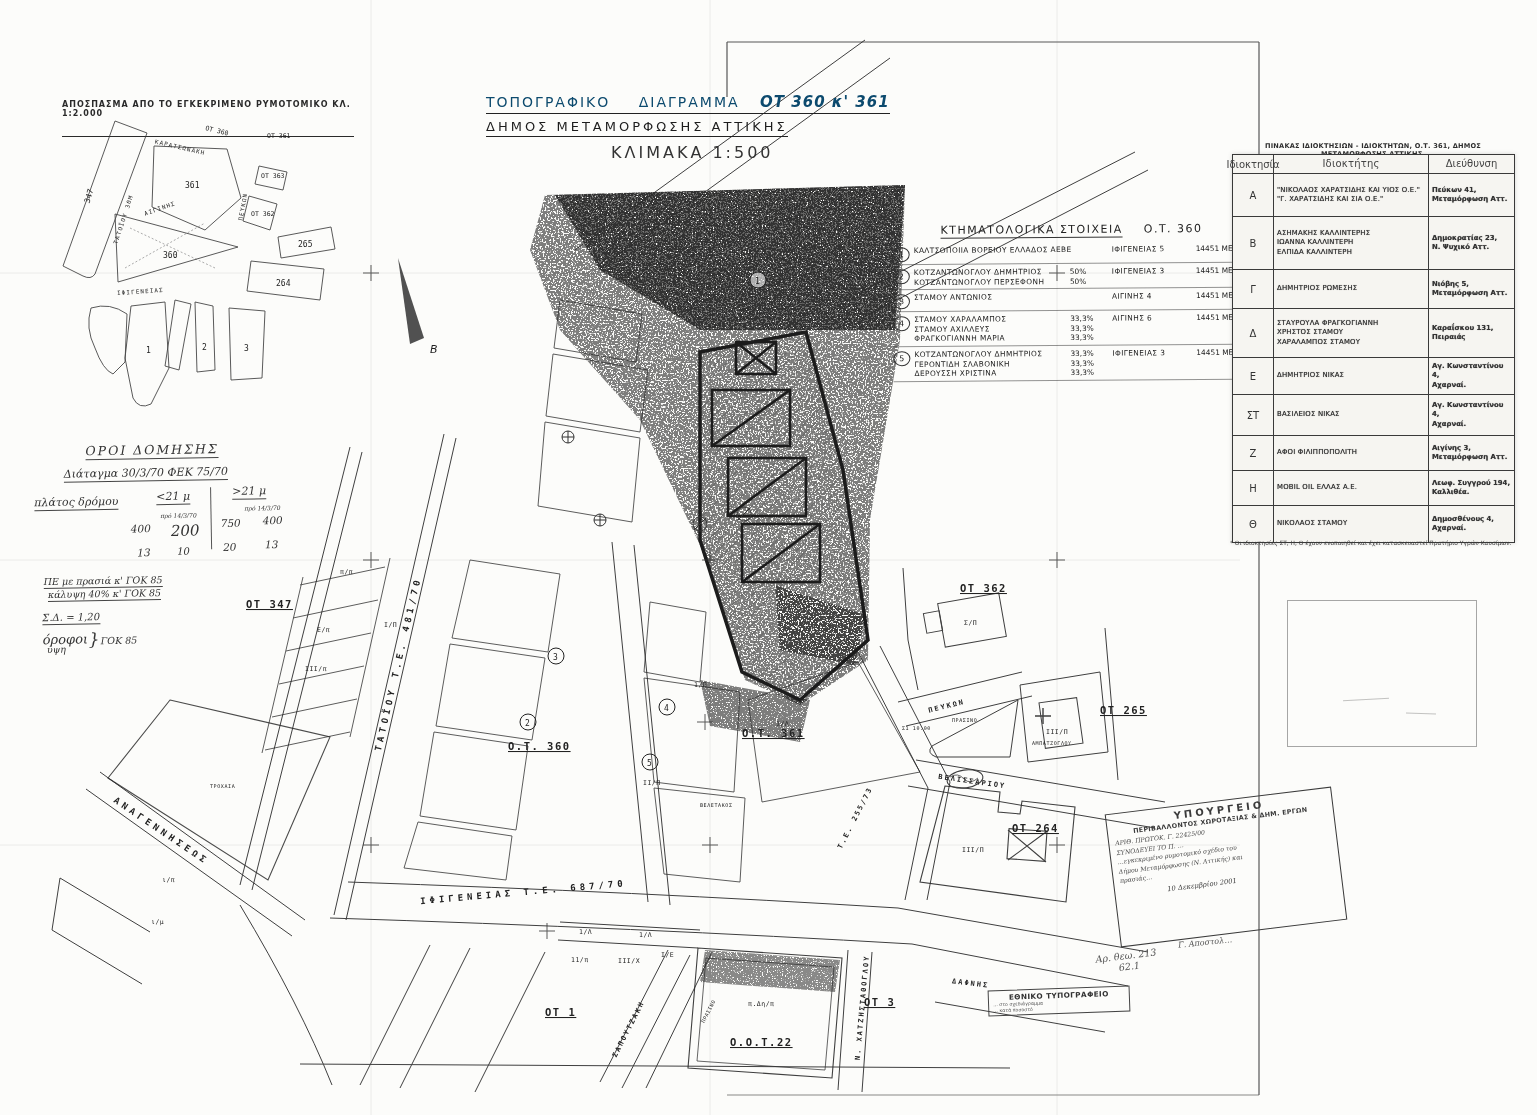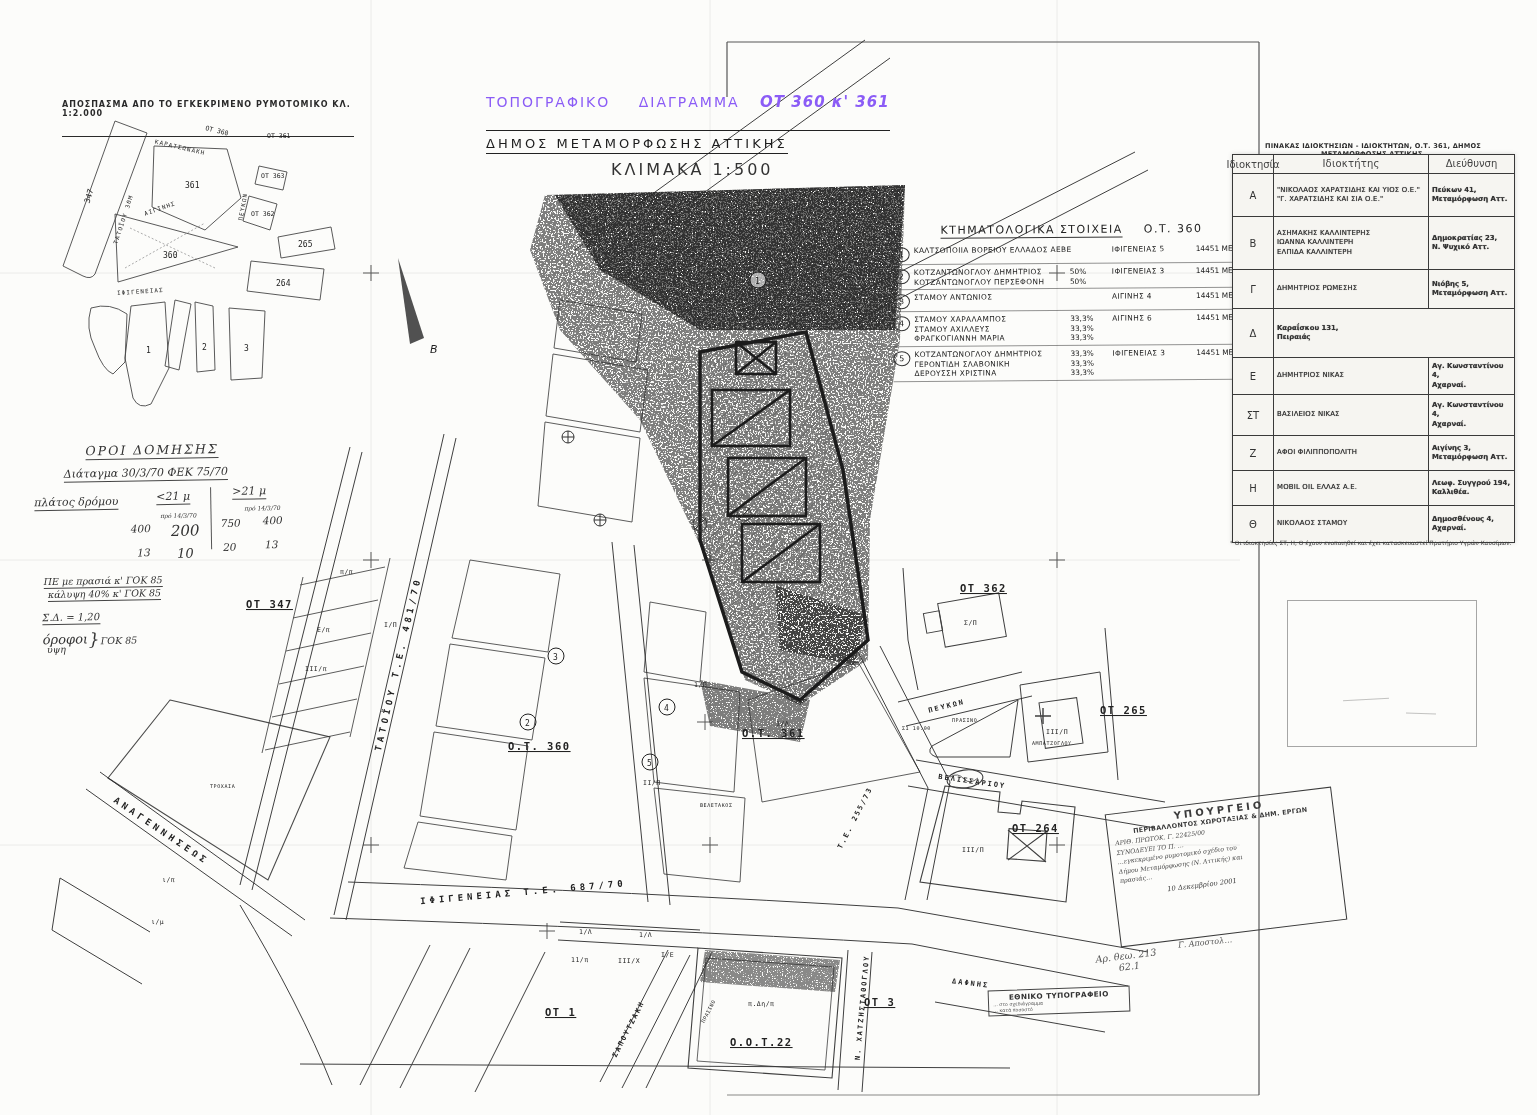--- a/index.html
+++ b/index.html
@@ -15,21 +15,21 @@
   .t-num{font-family:"DejaVu Sans Mono",monospace;font-size:8px}
   .i-num{font-family:"DejaVu Sans Mono",monospace;font-size:8px}
   .i-ot{font-family:"DejaVu Sans Mono",monospace;font-size:6.5px}
   .i-street{font-family:"DejaVu Sans Mono",monospace;font-size:5.8px;letter-spacing:1.2px}
 
   #inset-title{left:62px;top:100px;width:292px;font-size:8px;letter-spacing:1px;
       border-bottom:1.4px solid #2a2a2a;padding-bottom:18px;color:#2a2a2a;font-weight:600}
 
   #titleblock{left:486px;top:92px;width:430px}
   #titleblock .tl1{font-size:14px;letter-spacing:2px;border-bottom:1.6px solid #222;
-      padding-bottom:19px;display:inline-block;color:#8b5cf6}
+      padding-bottom:2px;display:inline-block;color:#0c4a6e}
   #titleblock .tl1 .w2{margin-left:22px}
   #titleblock .tl1 .ot{margin-left:14px;font-weight:700;font-size:15px;letter-spacing:1px;font-style:italic}
   #titleblock .tl2{margin-top:5px;font-size:13px;letter-spacing:3px;border-bottom:1.6px solid #222;
       display:inline-block;padding-bottom:2px}
   #titleblock .tl3{margin-top:6px;margin-left:125px;font-size:16px;letter-spacing:3px;color:#333}
 
   
   #oroi{left:35px;top:442px;width:260px;height:200px;transform:rotate(-1deg);
         font-family:"DejaVu Serif",serif;font-style:italic;color:#333}
   #oroi span{position:absolute;white-space:nowrap}
@@ -406,21 +406,21 @@
   <span class="u" style="left:0;top:52px;font-size:11px">πλάτος δρόμου</span>
   <span class="u" style="left:122px;top:48px;font-size:11px">&lt;21 μ</span>
   <span class="u" style="left:198px;top:44px;font-size:11px">&gt;21 μ</span>
   <span style="left:126px;top:70px;font-size:6px">πρό 14/3/70</span>
   <span style="left:210px;top:64px;font-size:6px">πρό 14/3/70</span>
   <span style="left:96px;top:80px;font-size:10.5px">400</span>
   <span style="left:136px;top:80px;font-size:15px">200</span>
   <span style="left:186px;top:76px;font-size:10.5px">750</span>
   <span style="left:228px;top:74px;font-size:10.5px">400</span>
   <span style="left:102px;top:104px;font-size:10.5px">13</span>
-  <span style="left:142px;top:104px;font-size:13px">10</span>
+  <span style="left:142px;top:104px;font-size:10px">10</span>
   <span style="left:188px;top:100px;font-size:10.5px">20</span>
   <span style="left:230px;top:98px;font-size:10.5px">13</span>
   <span style="left:176px;top:46px;width:1px;height:62px;background:#555"></span>
   <span class="u" style="left:8px;top:132px;font-size:9.5px">ΠΕ με πρασιά κ' ΓΟΚ 85</span>
   <span class="u" style="left:12px;top:145px;font-size:9.5px">κάλυψη 40% κ' ΓΟΚ 85</span>
   <span class="u" style="left:6px;top:168px;font-size:10px">Σ.Δ. = 1,20</span>
   <span style="left:6px;top:188px;font-size:13px">όροφοι</span>
   <span style="left:10px;top:200px;font-size:9.5px">ύψη</span>
   <span style="left:52px;top:186px;font-size:17px">}</span>
   <span style="left:64px;top:192px;font-size:9.5px">ΓΟΚ 85</span>
@@ -540,20 +540,25 @@
       <span>ΔΗΜΗΤΡΙΟΣ ΡΩΜΕΣΗΣ</span>
     </div>
     <div class="oc3">
       <span>Νιόβης 5,</span>
       <span>Μεταμόρφωση Αττ.</span>
     </div>
   </div>
 
   <div class="orow" style="height:48px">
     <div class="oc1">Δ</div>
+    <div class="oc2">
+      <span>ΣΤΑΥΡΟΥΛΑ ΦΡΑΓΚΟΓΙΑΝΝΗ</span>
+      <span>ΧΡΗΣΤΟΣ ΣΤΑΜΟΥ</span>
+      <span>ΧΑΡΑΛΑΜΠΟΣ ΣΤΑΜΟΥ</span>
+    </div>
     <div class="oc3">
       <span>Καραΐσκου 131,</span>
       <span>Πειραιάς</span>
     </div>
   </div>
 
   <div class="orow" style="height:36px">
     <div class="oc1">Ε</div>
     <div class="oc2">
       <span>ΔΗΜΗΤΡΙΟΣ ΝΙΚΑΣ</span>

